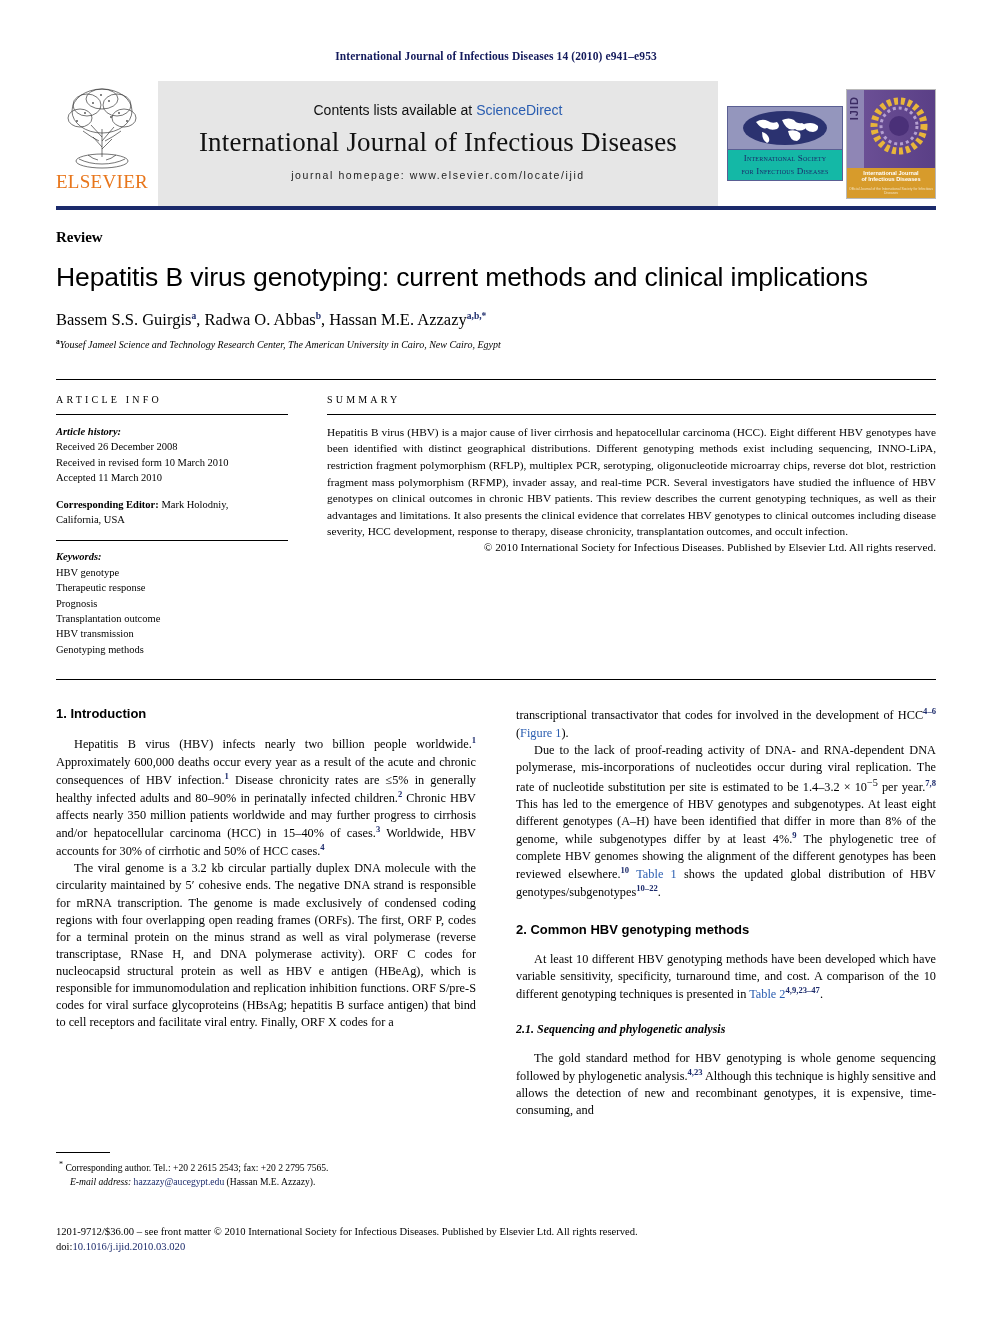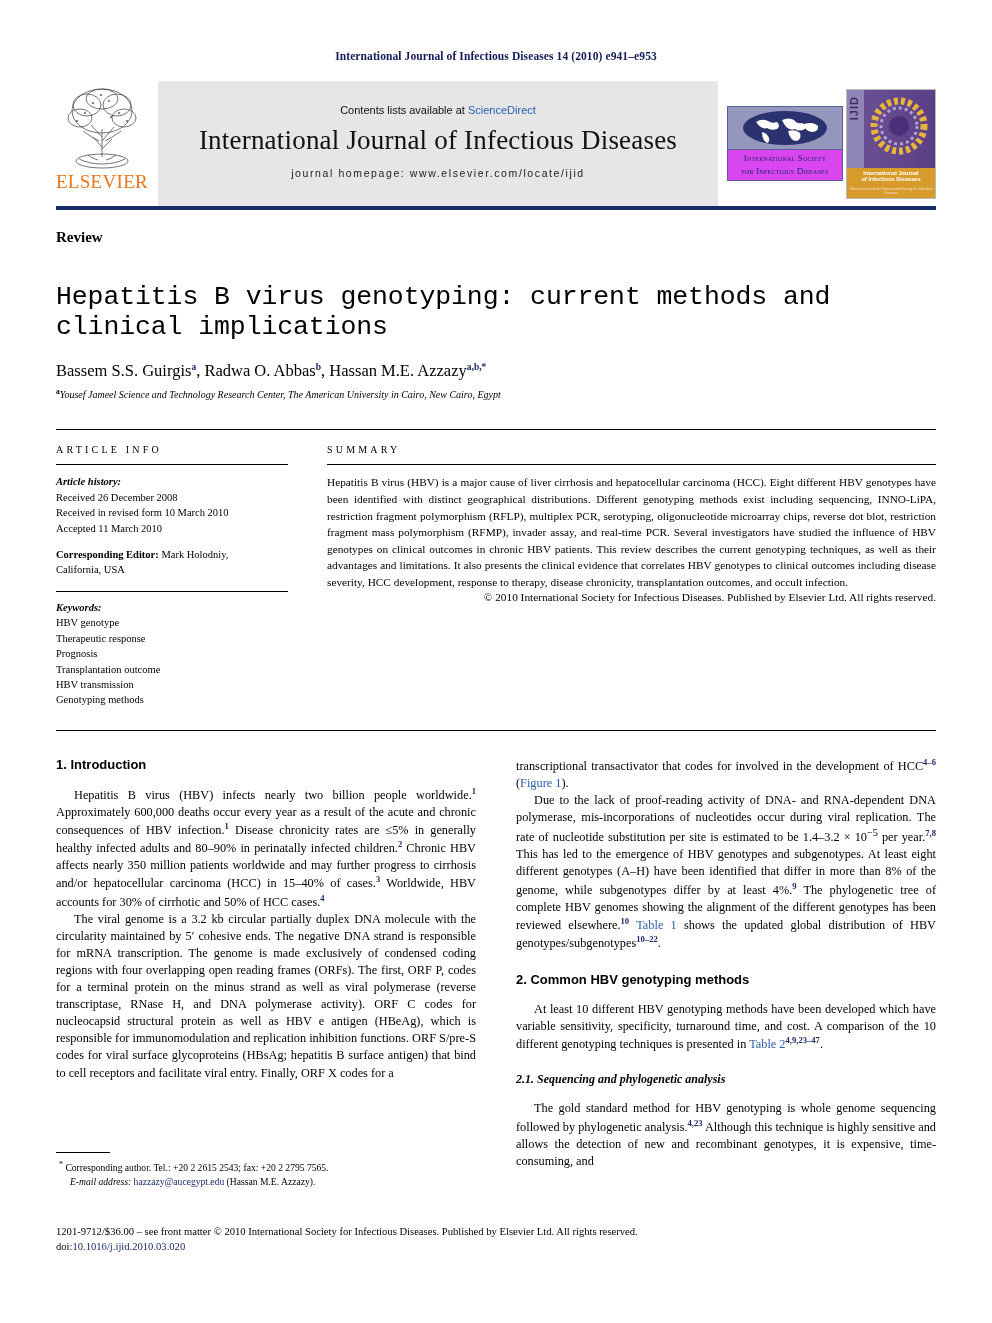--- a/index.html
+++ b/index.html
@@ -66,21 +66,21 @@
     margin-left: 10px;
     margin-right: 8px;
     display: flex;
     flex-direction: column;
     align-items: center;
     justify-content: center;
     padding: 4px 0 8px 0;
   }
   .contents-line {
     font-family: "Liberation Sans", sans-serif;
-    font-size: 11px;
+    font-size: 14px;
     color: #111;
     margin-bottom: 10px;
   }
   .contents-line .sd {
     color: #2a5db0;
   }
   .journal-name {
     font-family: "Liberation Serif", serif;
     font-size: 27px;
     color: #111;
@@ -98,21 +98,21 @@
   .isid-logo {
     flex: 0 0 118px;
     width: 118px;
     display: flex;
     align-items: center;
     justify-content: center;
   }
   .isid-box {
     width: 114px;
     border: 1px solid #5a5f93;
-    background: #d946ef;
+    background: #14b8a6;
     padding: 0;
   }
   .isid-globe-wrap {
     background: #9496bd;
     height: 42px;
     display: flex;
     align-items: center;
     justify-content: center;
     border-bottom: 1px solid #5a5f93;
   }
@@ -192,25 +192,25 @@
   }
 
   
   .doctype {
     font-family: "Liberation Serif", serif;
     font-size: 15px;
     font-weight: bold;
     margin-top: 19px;
   }
   .article-title {
-    font-family: Liberation Mono, monospace;
+    font-family: Liberation Sans, sans-serif;
     font-size: 26.5px;
     font-weight: 400;
     line-height: 1.15;
-    margin-top: 36px;
+    margin-top: 16px;
     letter-spacing: -0.1px;
   }
   .authors {
     font-family: "Liberation Serif", serif;
     font-size: 16.5px;
     margin-top: 16px;
     line-height: 1.2;
   }
   .authors sup {
     font-size: 9.5px;

